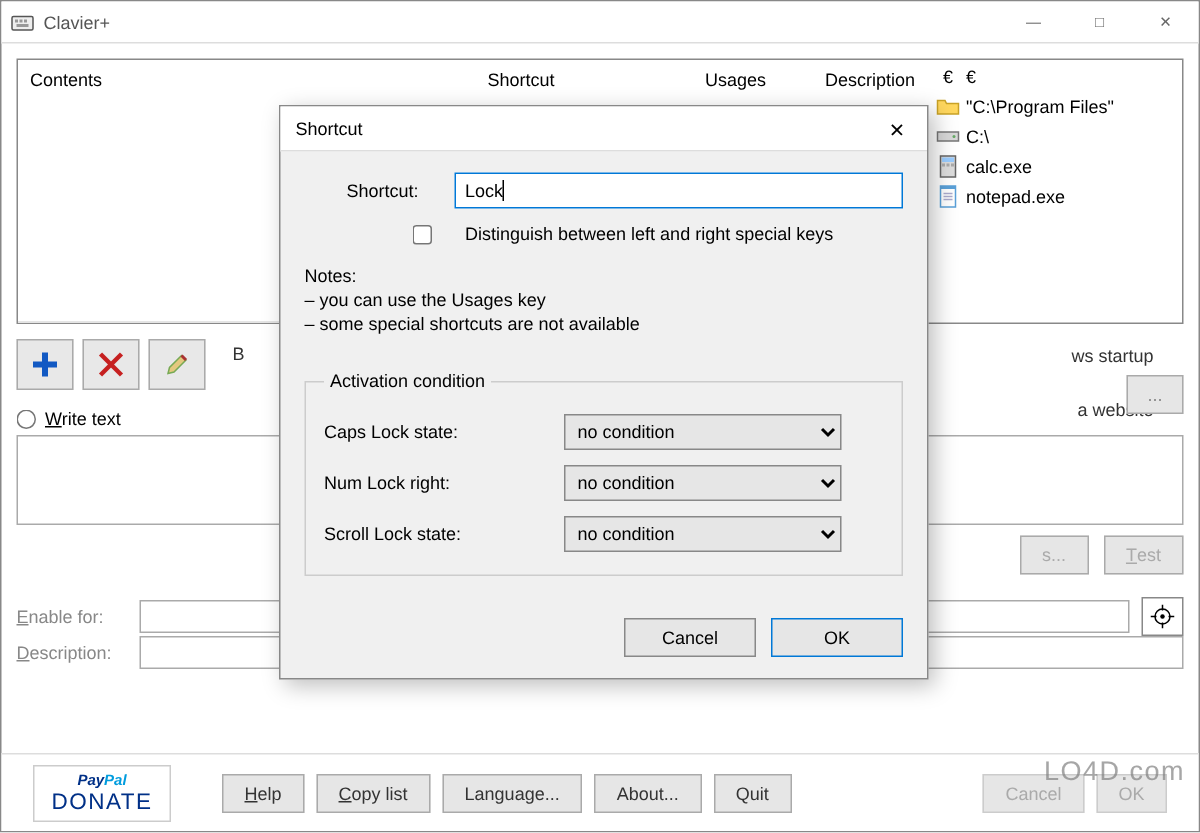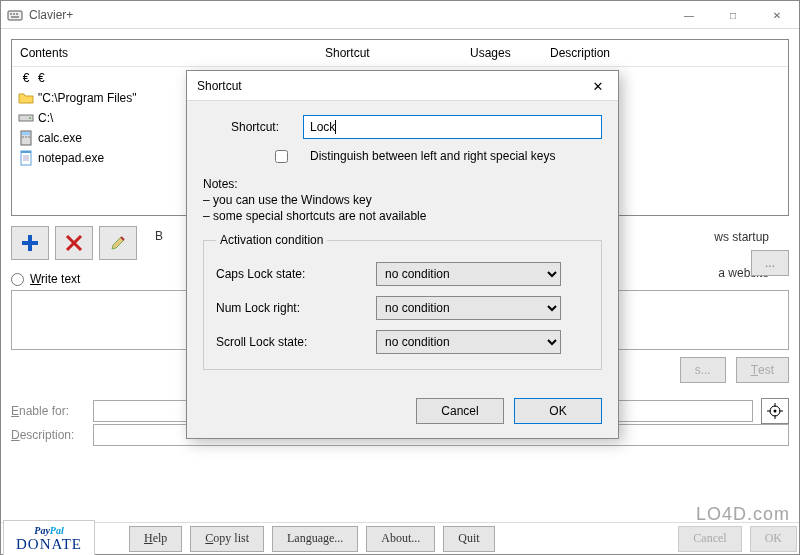--- a/index.html
+++ b/index.html
@@ -62,21 +62,20 @@
     padding: 10px;
     position: relative;
   }
 
   
   .list-box {
     border: 1px solid #888;
     background: #fff;
     height: 177px;
     display: flex;
-    flex-direction: column;
   }
   .list-header {
     display: flex;
     background: #fff;
     border-bottom: 1px solid #e5e5e5;
   }
   .list-header .col {
     padding: 6px 8px;
     font-size: 12px;
     text-align: left;
@@ -193,28 +192,27 @@
     height: 22px;
     border: 1px solid #aaa;
     background: #fff;
   }
 
   
   .bottom-bar {
     position: absolute;
     left: 0; right: 0;
     bottom: 0;
-    height: 32px;
+    height: 52px;
     border-top: 1px solid #ddd;
     display: flex;
     align-items: center;
-    padding: 0 2px;
+    padding: 0 21px;
     gap: 8px;
     background: #fff;
-    font-family: Liberation Serif, serif;
   }
   .paypal {
     width: 92px;
     height: 38px;
     border: 1px solid #ccc;
     background: #fff;
     display: flex;
     flex-direction: column;
     align-items: center;
     justify-content: center;
@@ -302,21 +300,21 @@
     align-items: center;
     font-size: 12px;
   }
   .checkbox-row {
     display: flex;
     align-items: center;
     gap: 22px;
     margin: 2px 0 14px 70px;
   }
   .checkbox-row input { margin: 0; }
-  .notes { margin-bottom: 10px; }
+  .notes { margin-bottom: 24px; }
   .notes .note-line { margin-top: 2px; }
   fieldset.activation {
     border: 1px solid #ccc;
     padding: 10px 12px 10px 12px;
     margin: 6px 0 12px 0;
   }
   fieldset.activation legend {
     padding: 0 4px;
     font-size: 12px;
   }
@@ -528,21 +526,21 @@
           <span>Lock</span>
           <span style="border-left:1px solid #000;height:14px;margin-left:0px;animation:none"></span>
         </div>
     </div>
     <div class="checkbox-row" style="margin-left:72px">
       <input type="checkbox" style="">
       <label>Distinguish between left and right special keys</label>
     </div>
     <div class="notes">
       <div style="font-weight:normal">Notes:</div>
-      <div class="note-line">– you can use the Windows key</div>
+      <div class="note-line">– you can use the Usages key</div>
       <div class="note-line">– some special shortcuts are not available</div>
     </div>
     <fieldset class="activation">
       <legend>Activation condition</legend>
       <div class="cond-row">
         <label>Caps Lock state:</label>
         <select><option>no condition</option></select>
       </div>
       <div class="cond-row">
         <label>Num Lock right:</label>

